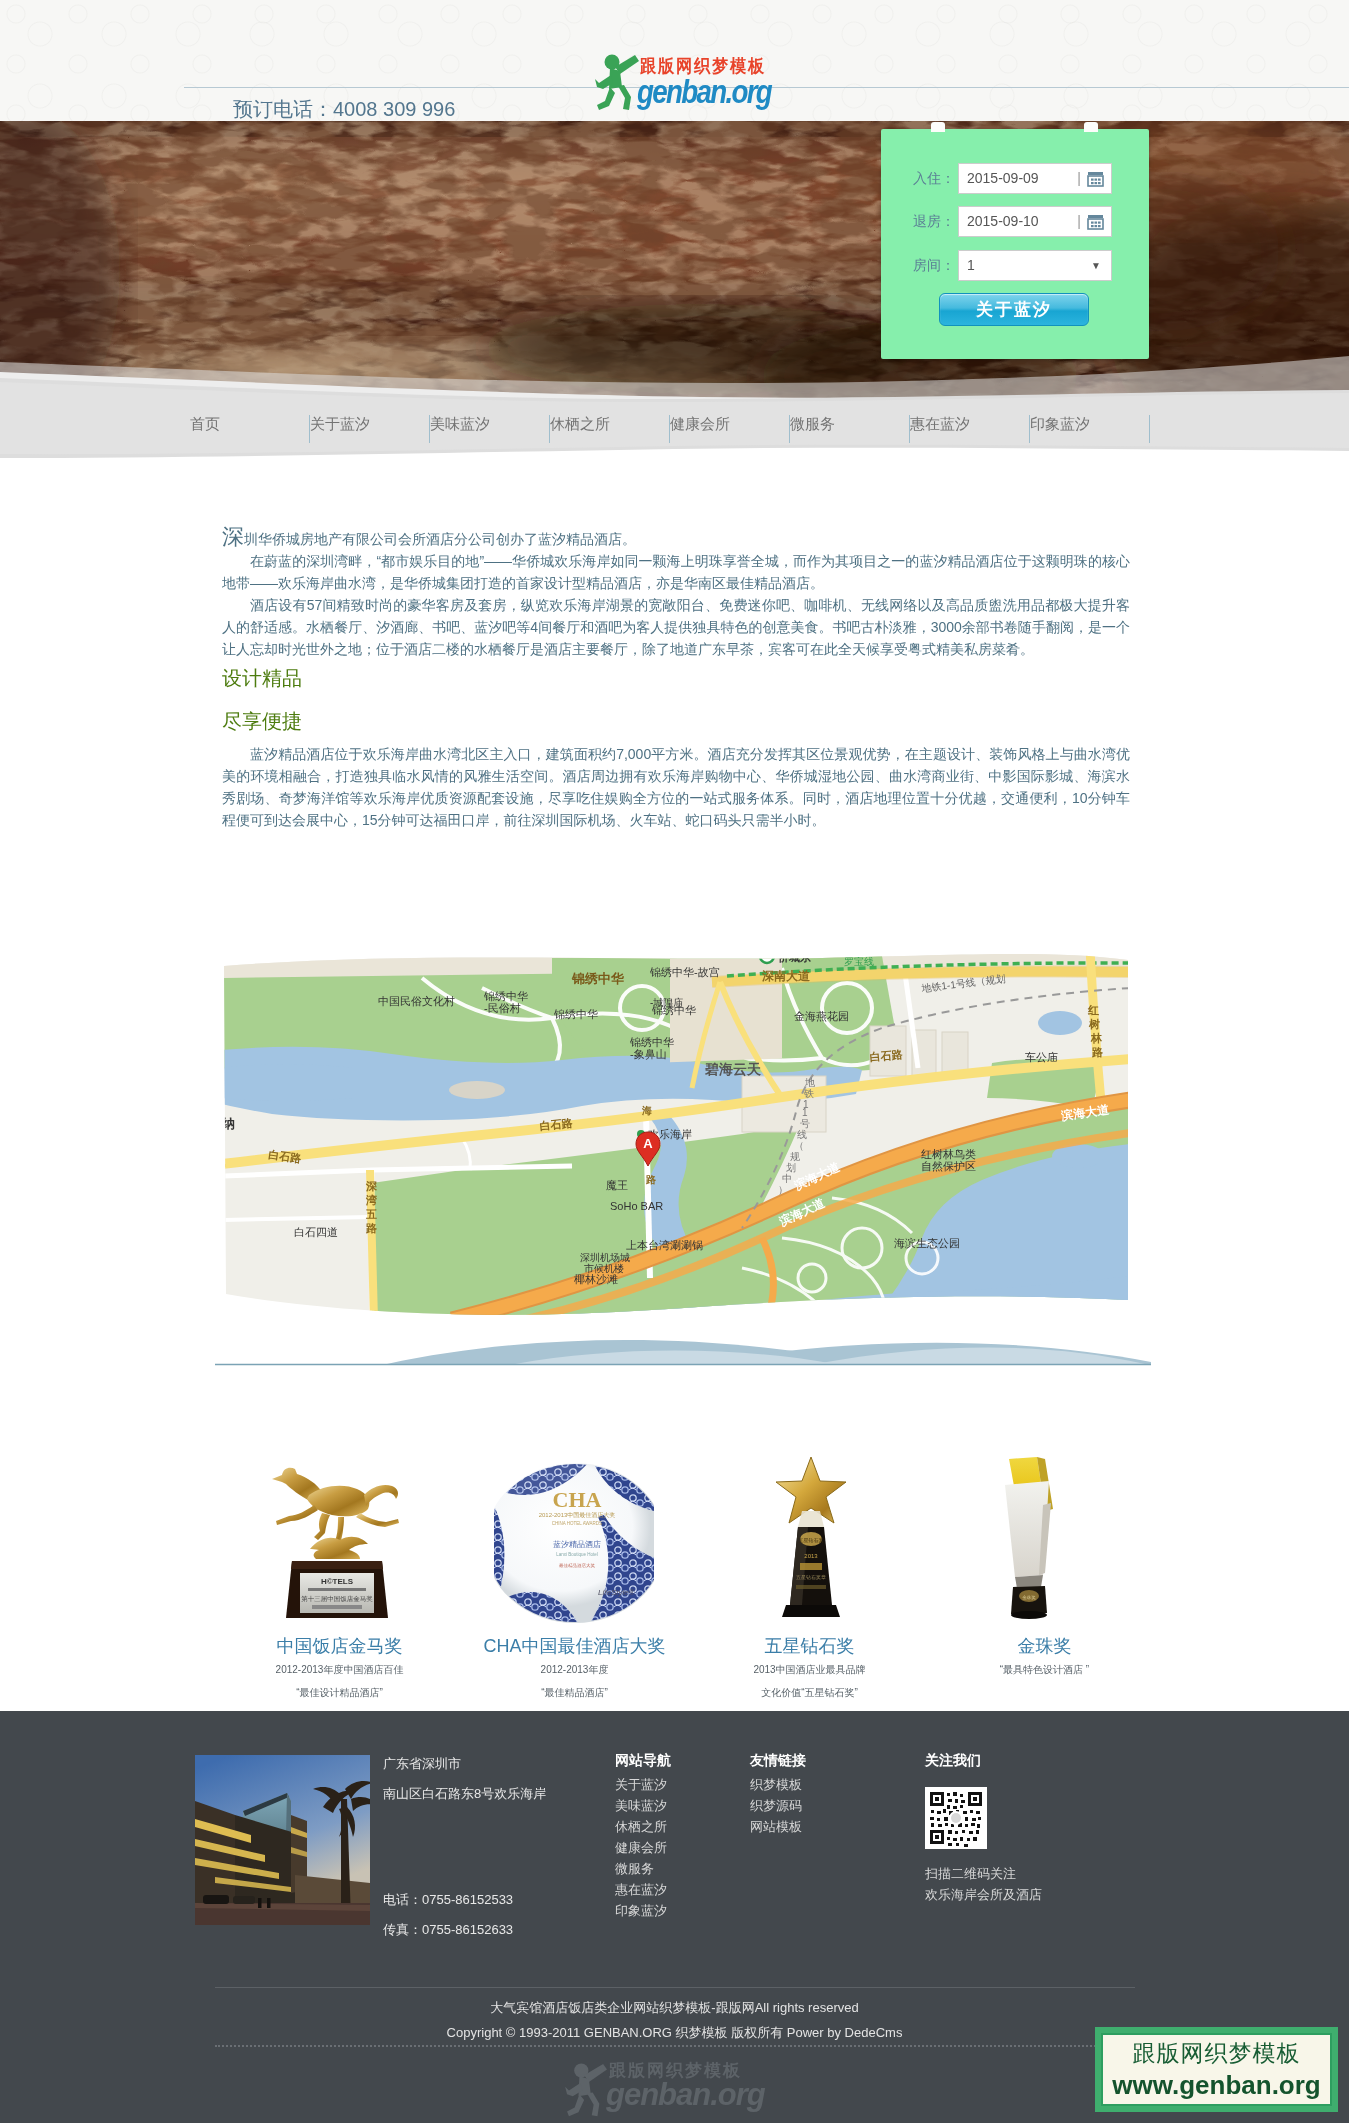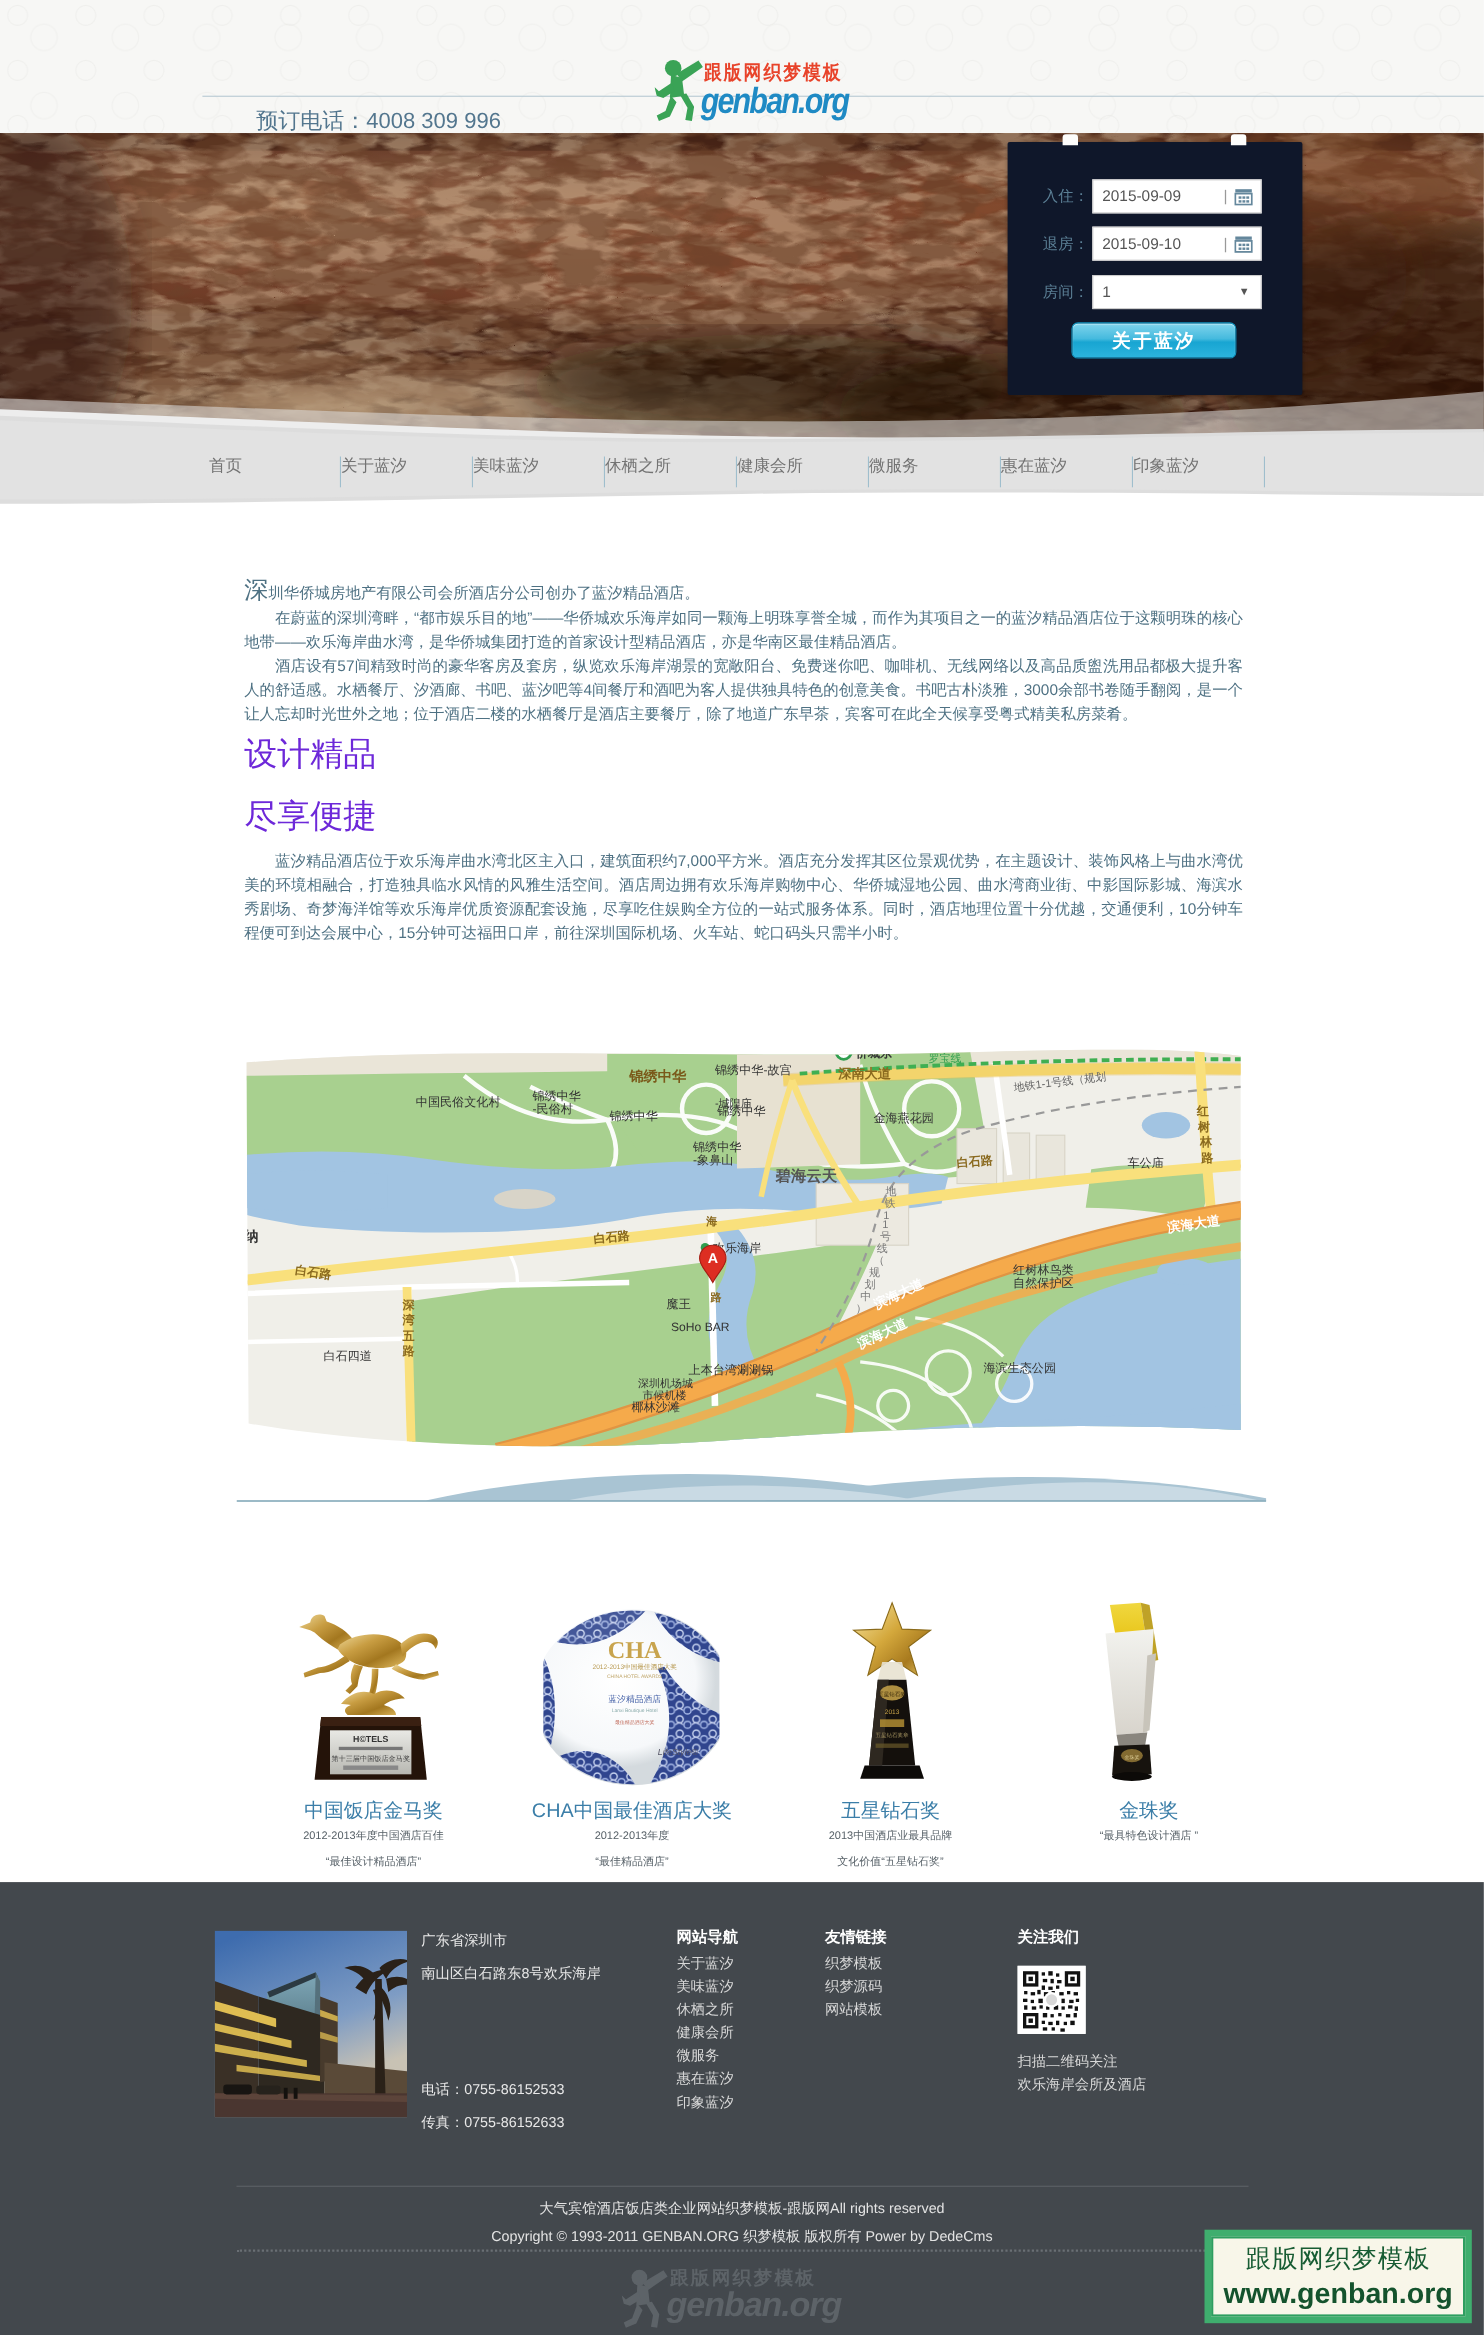--- a/index.html
+++ b/index.html
@@ -23,22 +23,22 @@
   font-size:18px; font-weight:bold; letter-spacing:2px; font-family:"Liberation Serif",serif;
   transform:scaleX(0.9); transform-origin:left top; white-space:nowrap; }
 .logo .blue { position:absolute; left:44px; top:23px; color:#1f8ac4; font-size:33px;
   font-weight:bold; font-style:italic; letter-spacing:-2px; transform:scaleX(0.84);
   transform-origin:left top; }
 
 
 .hero { position:absolute; left:0; top:121px; width:1349px; height:290px; overflow:hidden; }
 
 
-.book { position:absolute; left:916px; top:8px; width:268px; height:230px;
-  background:#0f172a; border-radius:2px; box-shadow:0 1px 4px rgba(0,0,0,.25); }
+.book { position:absolute; left:881px; top:8px; width:268px; height:230px;
+  background:#86efac; border-radius:2px; box-shadow:0 1px 4px rgba(0,0,0,.25); }
 .book .tab { position:absolute; top:-7px; width:14px; height:10px; background:#fdfdfb; border-radius:3px 3px 0 0; }
 .row { position:absolute; left:0; width:268px; height:30px; }
 .row .lab { position:absolute; left:16px; width:58px; top:7px; color:#5b7f95; font-size:14px; text-align:right; }
 .row .inp { position:absolute; left:77px; top:0; width:154px; height:31px; background:#fff;
   border:1px solid #ccc; color:#555; font-size:14px; line-height:29px; padding-left:8px; }
 .cal { position:absolute; right:7px; top:6px; width:17px; height:17px; }
 .sep { position:absolute; right:30px; top:0; color:#999; }
 .arr { position:absolute; right:10px; top:0; color:#555; font-size:10px; }
 .btn-book { position:absolute; left:58px; top:164px; width:150px; height:33px; border-radius:6px;
   background:linear-gradient(#7fd4ec 0%, #45bade 45%, #18a5d2 55%, #2cb4de 100%);
@@ -47,21 +47,21 @@
 
 
 .navwrap { position:absolute; left:0; top:350px; width:1349px; height:130px; }
 .navlinks { position:absolute; left:190px; top:65px; width:980px; display:flex; }
 .navlinks a { display:block; width:120px; color:#737373; font-size:15px;
   text-decoration:none; border-right:1px solid #9fbecd; height:28px; line-height:17px; }
 
 
 .content { position:absolute; left:222px; top:526px; width:908px; color:#4e7183; font-size:14px; }
 .content p { line-height:22px; text-indent:2em; text-align:justify; }
-.content h2 { color:#6d28d9; font-size:30px; font-weight:normal; margin:16px 0 8px 0; }
+.content h2 { color:#4d7c0f; font-size:20px; font-weight:normal; margin:16px 0 8px 0; }
 .content h2:first-of-type { margin-top:5px; }
 .bigchar { font-size:22px; }
 
 
 .mapwrap { position:absolute; left:222px; top:948px; width:908px; height:372px; }
 
 
 .sec-title { position:absolute; left:215px; top:1352px; width:940px; }
 .sec-title h3 { font-family:"Liberation Serif",serif; color:#33657e; font-size:38px; letter-spacing:2px; font-weight:bold; }
 .awards { position:absolute; left:222px; top:1455px; width:940px; display:flex; }

